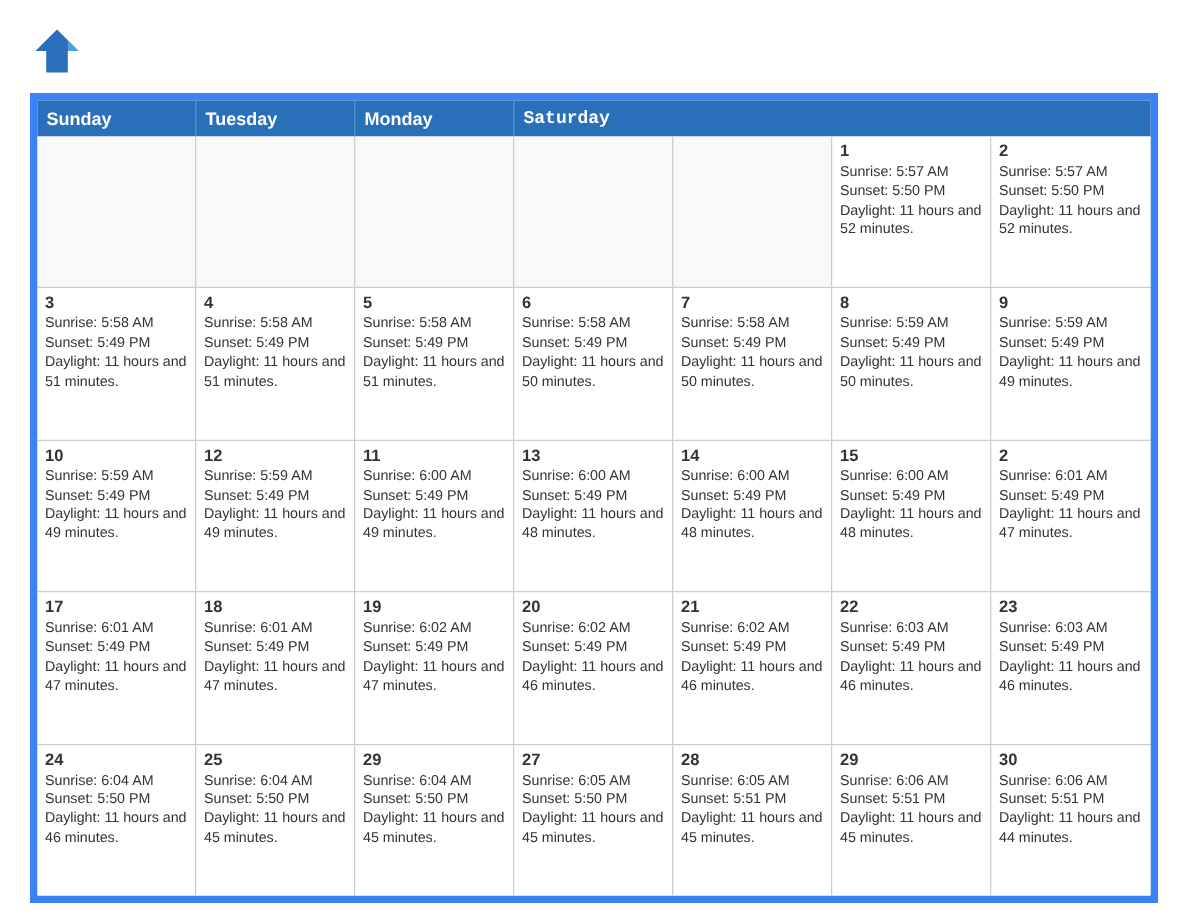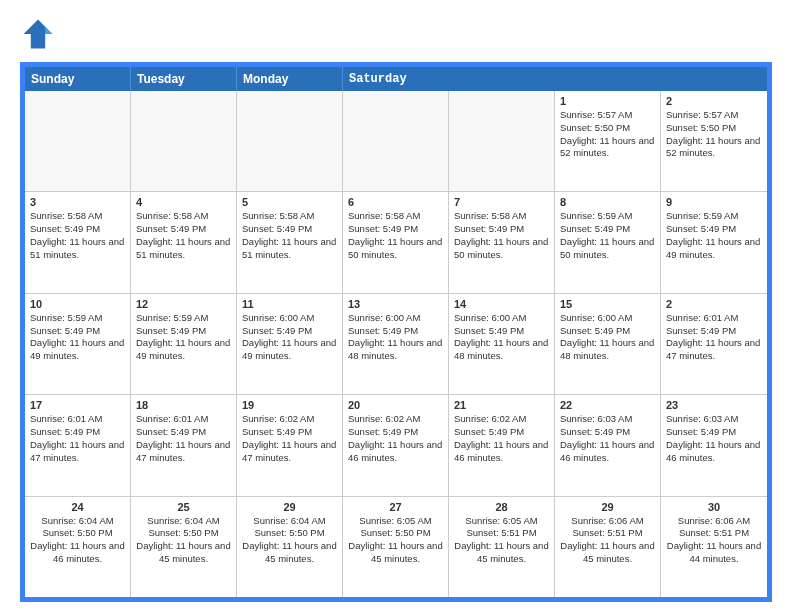--- a/index.html
+++ b/index.html
@@ -73,21 +73,21 @@
       flex: 1;
       display: flex;
       flex-direction: column;
     }
     .cal-row {
       display: grid;
       grid-template-columns: repeat(7, 1fr);
       flex: 1;
       border-bottom: 1px solid #ccc;
     }
-    .cal-row:last-child { border-bottom: none; text-align: center; }
+    .cal-row:last-child { border-bottom: none; }
     .cal-cell {
       border-right: 1px solid #ccc;
       padding: 4px 5px;
       font-size: 10px;
       color: #333;
       background: #fff;
       vertical-align: top;
       min-height: 0;
     }
     .cal-cell:last-child { border-right: none; }

